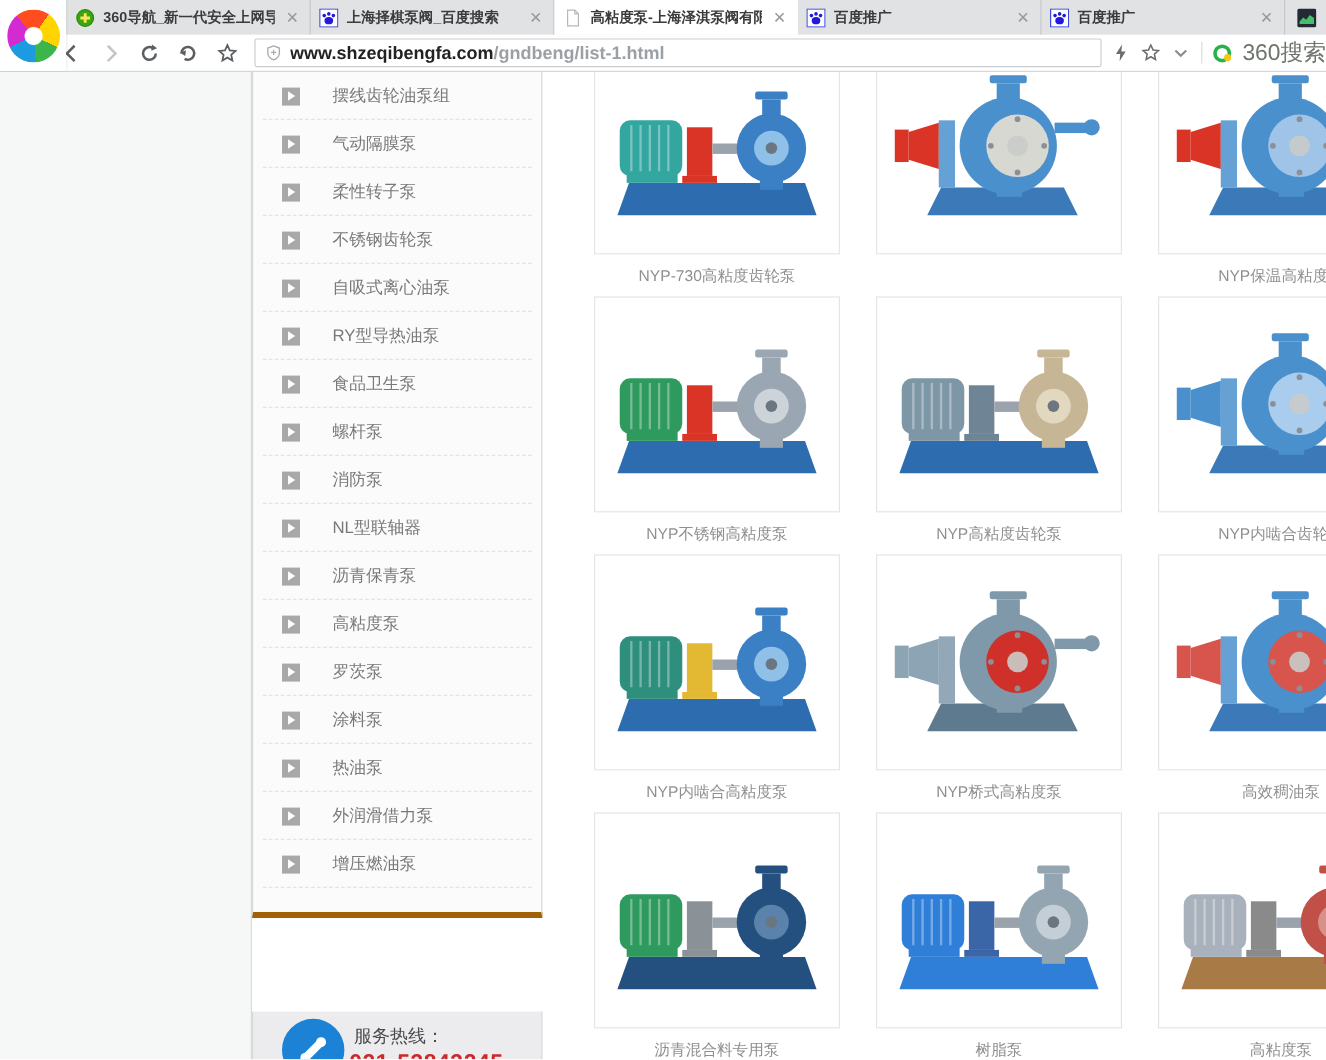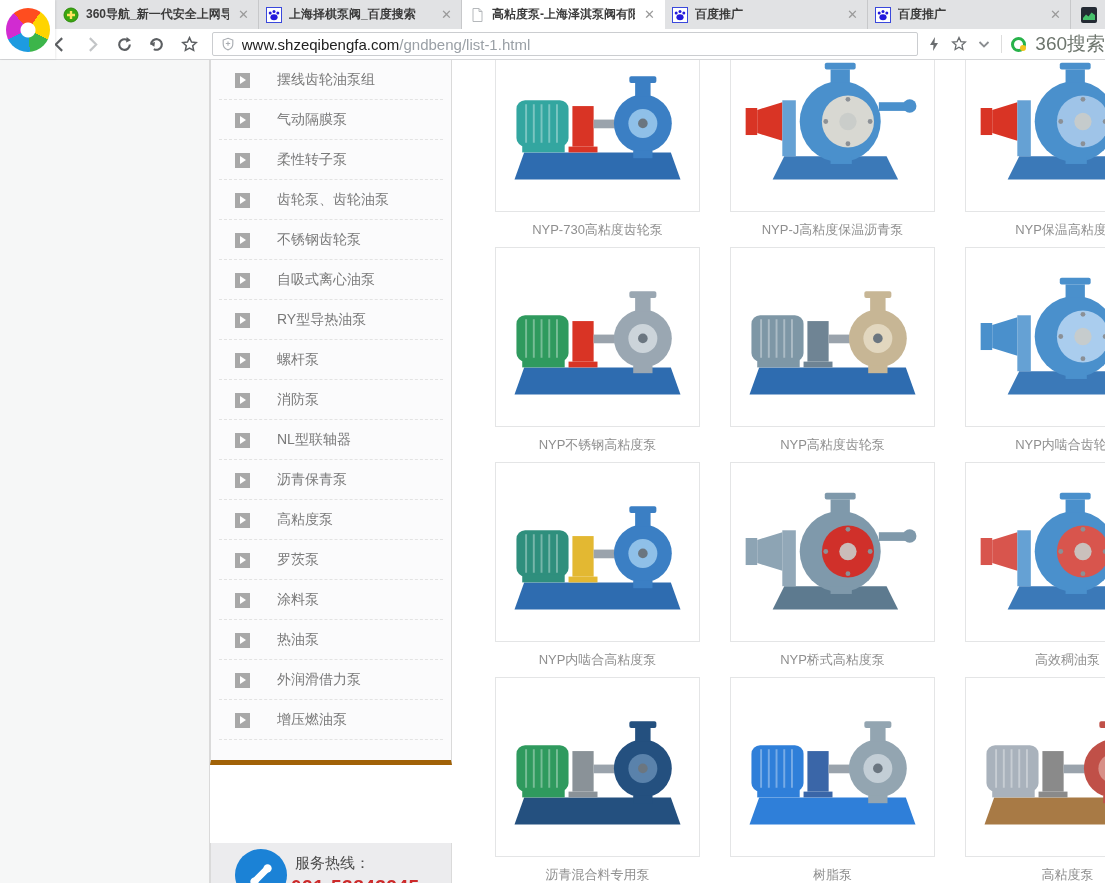--- a/index.html
+++ b/index.html
@@ -27,21 +27,21 @@
   .fav { width:16px; height:16px; flex:0 0 16px; display:inline-flex; }
   .fav svg { width:16px; height:16px; }
 
   .navbar { position:absolute; left:0; top:29px; right:0; height:31px; background:#fff;
             border-bottom:1px solid #d6d7d9; display:flex; align-items:center; padding-left:48px; }
   .navbtn { width:24px; height:24px; margin-right:9px; display:flex; align-items:center;
             justify-content:center; color:#5c5f62; }
   .navbtn svg { width:17px; height:17px; }
   .navbtn.disabled { color:#c3c5c7; }
   .urlbox { width:726px; height:24px; border:1px solid #cbcdd0; border-radius:2px;
-            display:flex; align-items:center; padding:0 8px; gap:7px; margin-left:2px; background:#fff; }
+            display:flex; align-items:center; padding:0 8px; gap:7px; margin-left:2px; background:#fff;font-weight:bold; }
   .url-text { font-size:15px; color:#222; white-space:nowrap; overflow:hidden; }
   .url-path { color:#9aa0a6; }
   .right-tools { display:flex; align-items:center; margin-left:8px; gap:9px; color:#6a6d70; }
   .right-tools svg { width:16px; height:16px; }
   .vsep { width:1px; height:18px; background:#ddd; }
   .se-logo { width:15px; height:15px; border:3px solid #27b24a; border-radius:50%; position:relative; }
   .se-logo::after { content:""; position:absolute; right:-3px; bottom:-2px; width:6px; height:6px;
                     border-radius:50%; background:#f5c51d; }
   .se-label { font-size:19px; color:#6d756d; white-space:nowrap; }
 
@@ -247,40 +247,40 @@
   <div class="menu-item">
     <span class="menu-icon"></span>
     <span class="menu-label">气动隔膜泵</span>
   </div>
 
   <div class="menu-item">
     <span class="menu-icon"></span>
     <span class="menu-label">柔性转子泵</span>
   </div>
 
-  <div class="menu-item">
-    <span class="menu-icon"></span>
-    <span class="menu-label">齿轮泵、齿轮油泵</span>
-  </div>
 
   <div class="menu-item">
     <span class="menu-icon"></span>
     <span class="menu-label">不锈钢齿轮泵</span>
   </div>
 
   <div class="menu-item">
     <span class="menu-icon"></span>
     <span class="menu-label">自吸式离心油泵</span>
   </div>
 
   <div class="menu-item">
     <span class="menu-icon"></span>
     <span class="menu-label">RY型导热油泵</span>
   </div>
 
+  <div class="menu-item">
+    <span class="menu-icon"></span>
+    <span class="menu-label">食品卫生泵</span>
+  </div>
 
   <div class="menu-item">
     <span class="menu-icon"></span>
     <span class="menu-label">螺杆泵</span>
   </div>
 
   <div class="menu-item">
     <span class="menu-icon"></span>
     <span class="menu-label">消防泵</span>
   </div>
@@ -379,21 +379,20 @@
               <circle cx="93" cy="72" r="2.5"></circle>
             </g>
             <circle cx="116" cy="72" r="9" fill="#c9ccc9" opacity=".9"></circle>
             <rect x="98" y="18" width="20" height="14" fill="var(--pump)"></rect>
             <rect x="92" y="11" width="32" height="7" rx="2" fill="var(--pump)"></rect>
             <rect x="148" y="52" width="32" height="9" fill="var(--pump)"></rect>
             <circle cx="180" cy="56" r="7" fill="var(--pump)"></circle>
             <rect x="98" y="108" width="22" height="8" fill="var(--pump)"></rect>
           </svg>
         </div>
-    <div class="caption">NYP-J高粘度保温沥青泵</div>
   </div>
 
   <div class="card">
     <div class="imgbox" style="--motor: #4a90cc; --pump: #4a90cc; --accent: #d93425; --base: #3b79b8; --disc: #9fc4e8;">
           <svg viewBox="0 0 200 145">
             <polygon points="38,132 168,132 156,108 50,108" fill="var(--base)"></polygon>
             <rect x="10" y="58" width="12" height="28" fill="var(--accent)"></rect>
             <polygon points="22,60 48,52 48,92 22,84" fill="var(--accent)"></polygon>
             <rect x="48" y="50" width="14" height="58" fill="var(--pump)" opacity=".85"></rect>
             <circle cx="108" cy="72" r="42" fill="var(--pump)"></circle>

